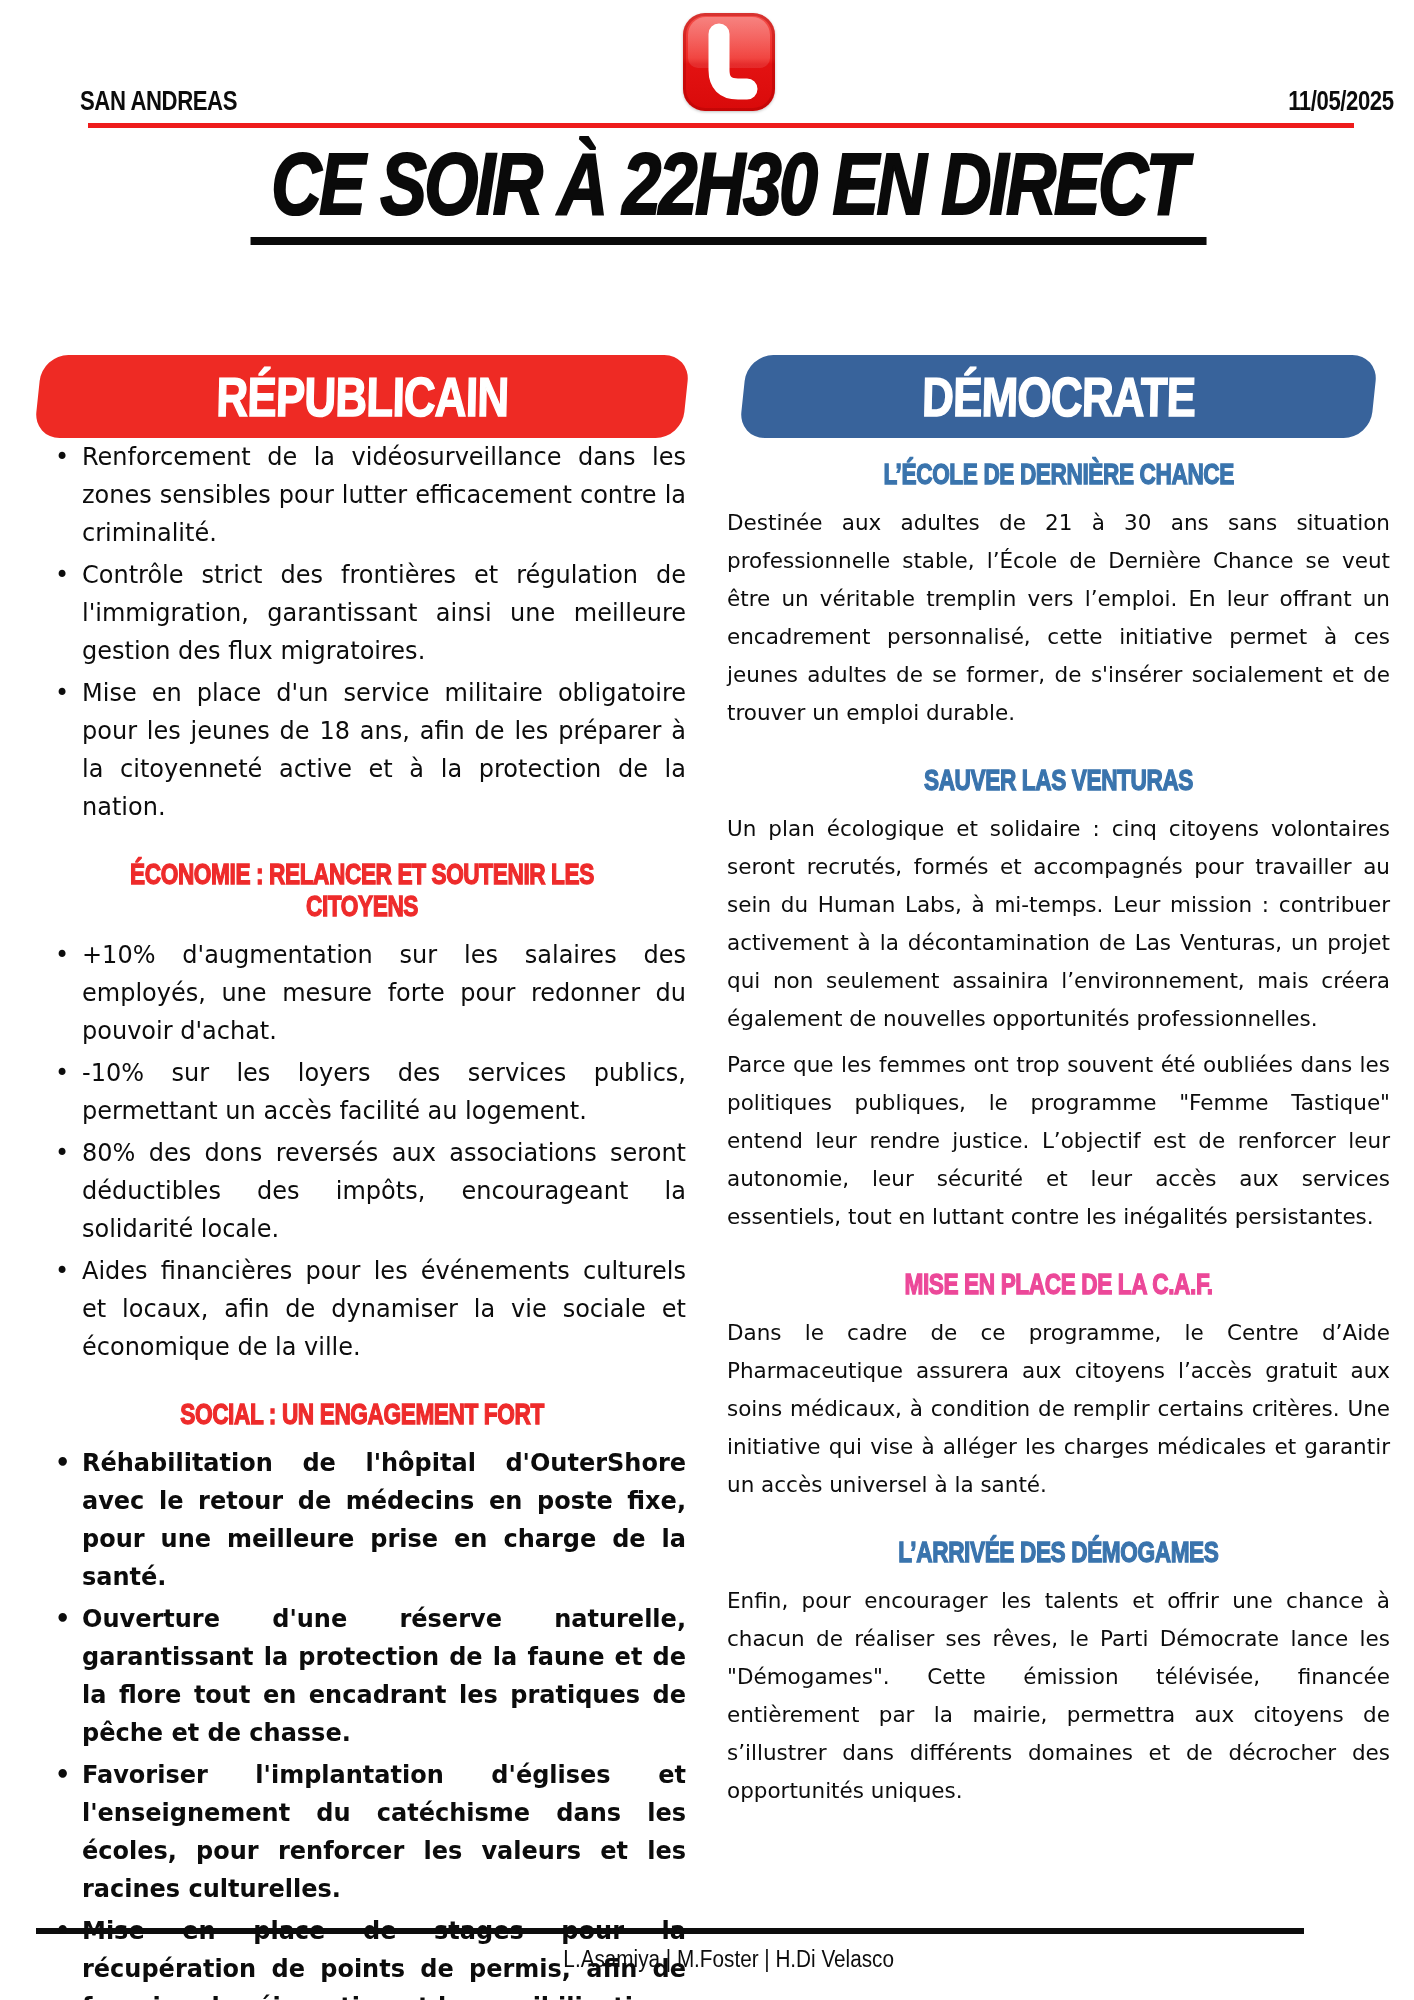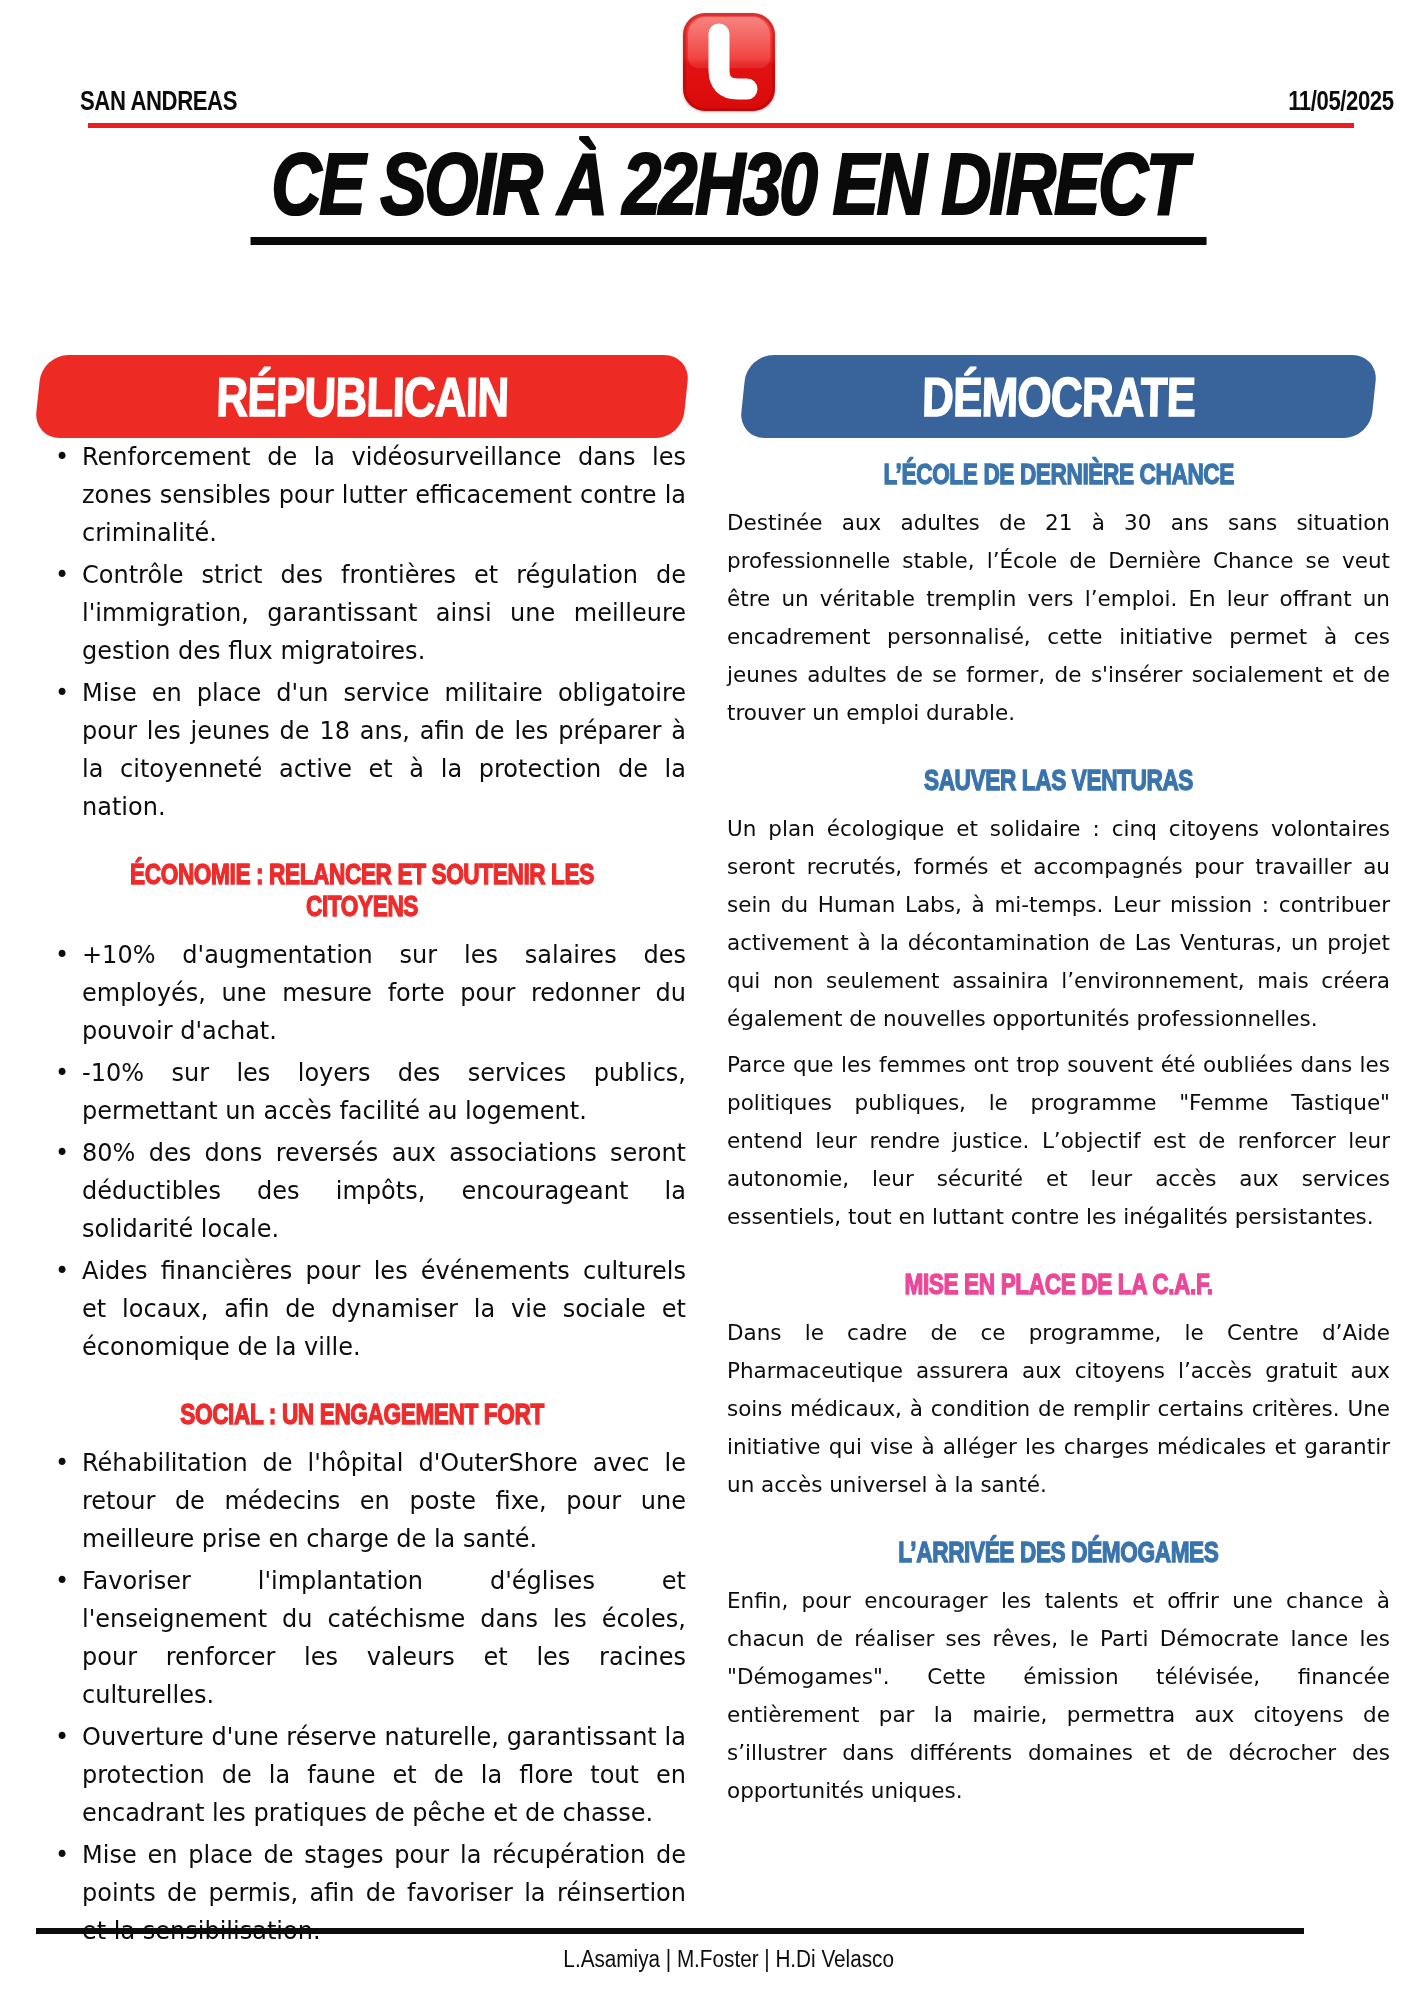--- a/index.html
+++ b/index.html
@@ -42,21 +42,21 @@
     letter-spacing:-1px;-webkit-text-stroke:1.5px #ffffff;}
   .col-body > h2.sec-heading{margin:32px 0 14px;text-align:center;line-height:32px;font-size:29px;}
   .col-body > h2.sec-heading:first-child{margin-top:20px;}
   .sec-heading .cond{display:inline-block;transform:scaleX(0.78);transform-origin:center;
     font-family:"Liberation Sans",sans-serif;font-weight:bold;letter-spacing:-0.5px;
     -webkit-text-stroke:1.3px currentColor;}
   .col-body p{margin:0 0 8px;font-size:21.5px;line-height:38px;text-align:justify;}
   .bullets{margin:0 0 6px;padding:0 0 0 44px;list-style:none;}
   .bullets li{position:relative;font-size:24px;line-height:38px;text-align:justify;margin:0 0 4px;}
   .bullets li::before{content:"\2022";position:absolute;left:-27px;top:0;}
-  .bullets.bold li{font-weight:normal;}
+  .bullets.bold li{font-weight:bold;}
   
   .footer-rule{position:absolute;top:1928px;left:36px;width:1268px;height:6px;background:#0d0d0d;z-index:1;}
   .footer-authors{position:absolute;top:1946px;left:0;width:100%;text-align:center;font-size:23px;z-index:3;}
   .footer-authors .cond{display:inline-block;transform:scaleX(0.9);font-family:"Liberation Sans",sans-serif;}
 </style>
 </head>
 <body>
 
 <div class="page">
 
@@ -89,22 +89,22 @@
           <h2 class="sec-heading" style="color: rgb(238, 43, 43);"><span class="cond">ÉCONOMIE : RELANCER ET SOUTENIR LES CITOYENS</span></h2>
           <ul class="bullets">
             <li>+10% d'augmentation sur les salaires des employés, une mesure forte pour redonner du pouvoir d'achat.</li>
             <li>-10% sur les loyers des services publics, permettant un accès facilité au logement.</li>
             <li>80% des dons reversés aux associations seront déductibles des impôts, encourageant la solidarité locale.</li>
             <li>Aides financières pour les événements culturels et locaux, afin de dynamiser la vie sociale et économique de la ville.</li>
           </ul>
           <h2 class="sec-heading" style="color: rgb(238, 43, 43);"><span class="cond">SOCIAL : UN ENGAGEMENT FORT</span></h2>
           <ul class="bullets bold">
             <li>Réhabilitation de l'hôpital d'OuterShore avec le retour de médecins en poste fixe, pour une meilleure prise en charge de la santé.</li>
+            <li>Ouverture d'une réserve naturelle, garantissant la protection de la faune et de la flore tout en encadrant les pratiques de pêche et de chasse.</li>
             <li>Favoriser l'implantation d'églises et l'enseignement du catéchisme dans les écoles, pour renforcer les valeurs et les racines culturelles.</li>
-            <li>Ouverture d'une réserve naturelle, garantissant la protection de la faune et de la flore tout en encadrant les pratiques de pêche et de chasse.</li>
             <li>Mise en place de stages pour la récupération de points de permis, afin de favoriser la réinsertion et la sensibilisation.</li>
           </ul>
         </div>
     </div>
     <div class="col col-right">
       <div class="banner banner-right" style="background: rgb(56, 99, 155);">
         <span class="cond">DÉMOCRATE</span>
       </div>
       <div class="col-body">
           <h2 class="sec-heading" style="color: rgb(58, 116, 173);"><span class="cond">L’ÉCOLE DE DERNIÈRE CHANCE</span></h2>

